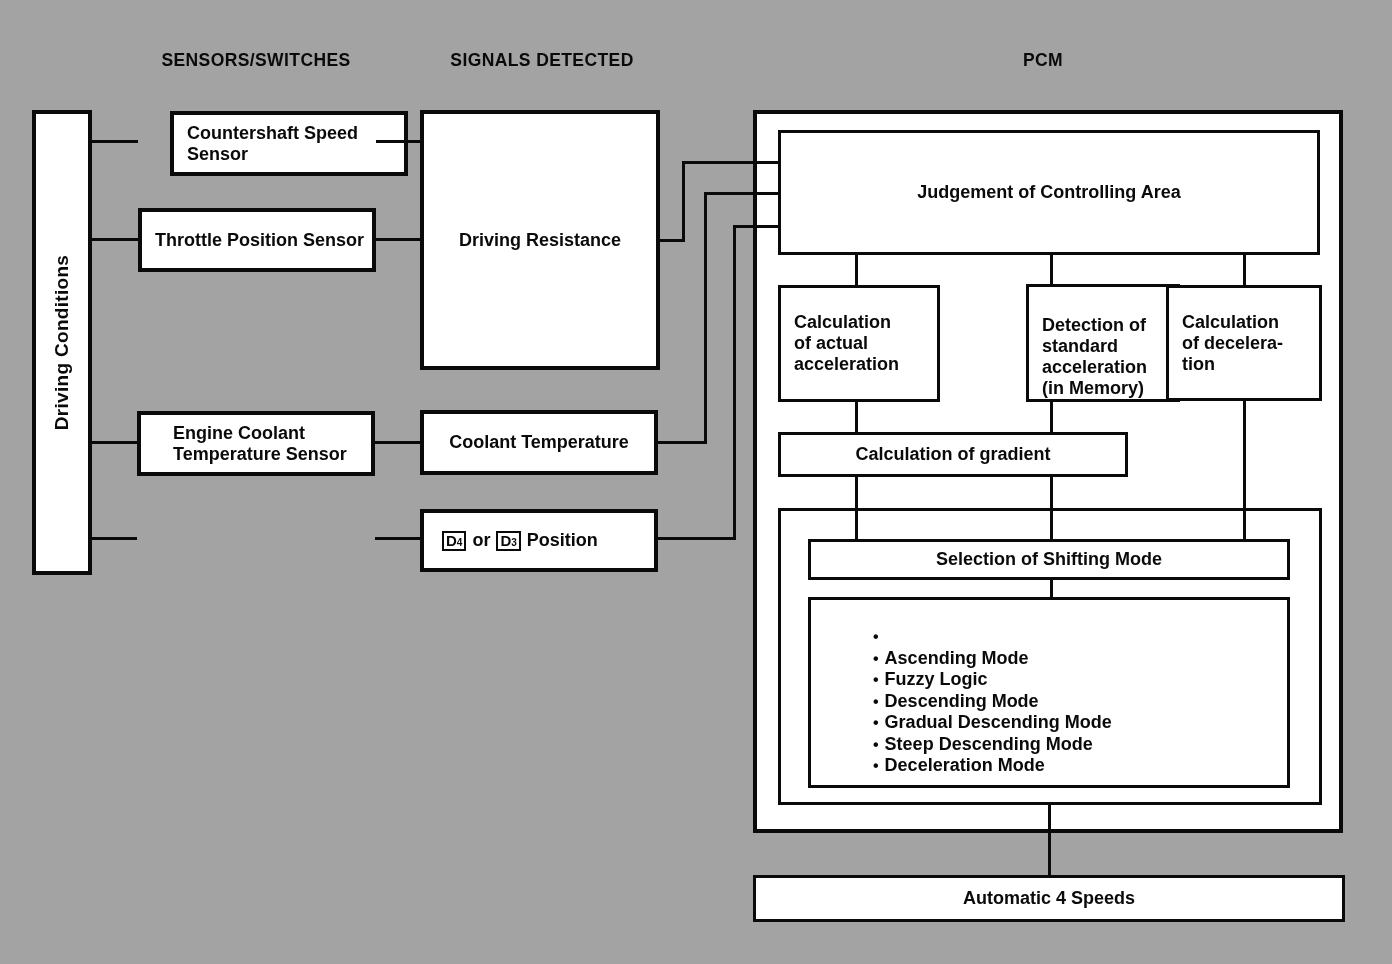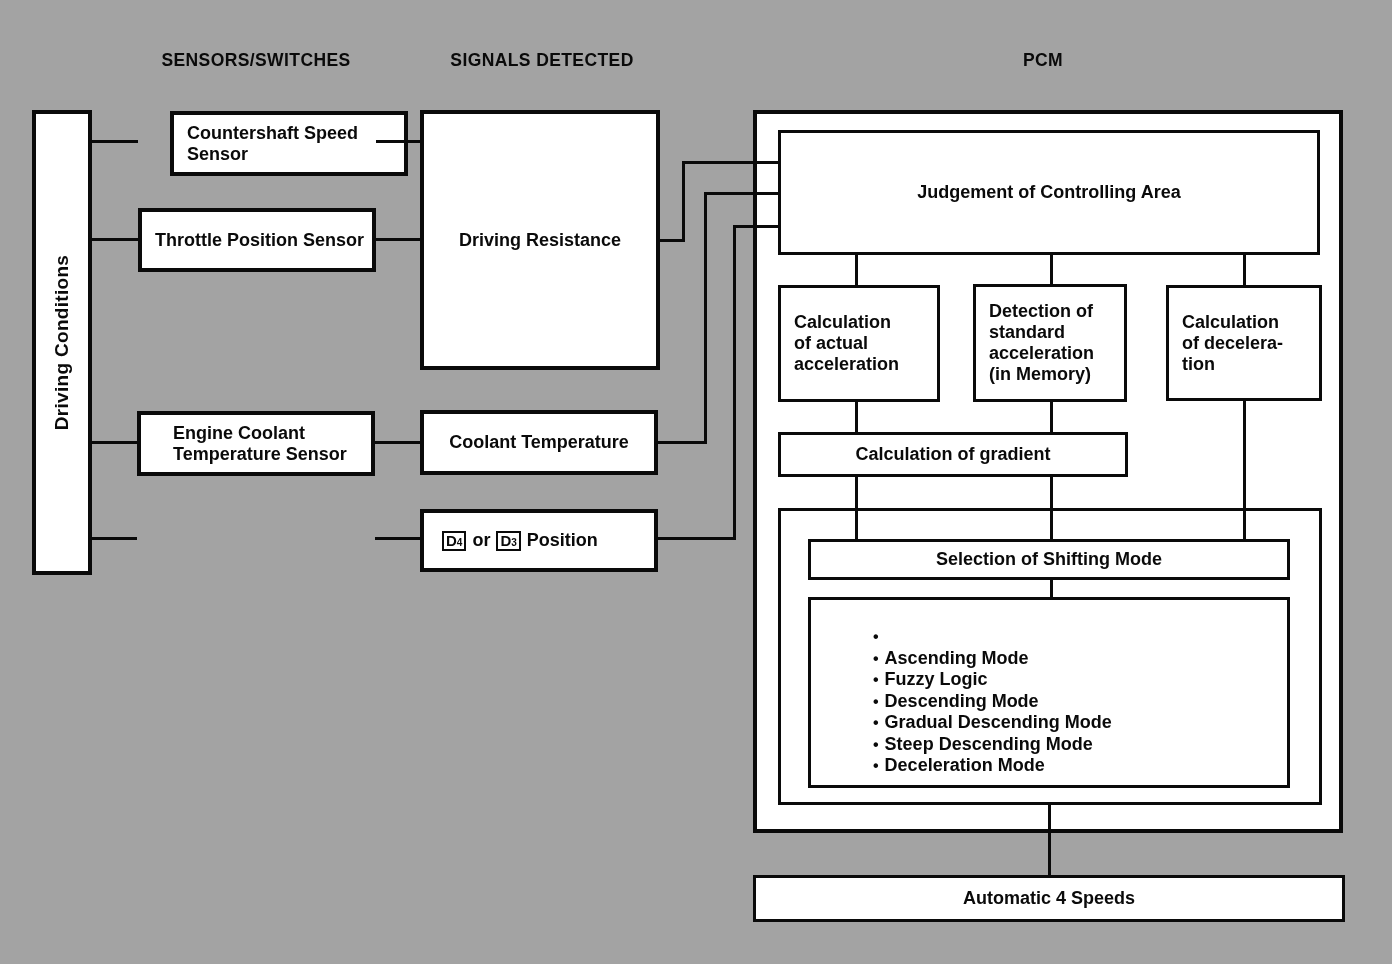--- a/index.html
+++ b/index.html
@@ -77,21 +77,21 @@
 
   <div class="box cc" style="left:778px; top:130px; width:542px; height:125px;">
     <span>Judgement of Controlling Area</span>
   </div>
 
   <div class="box cl" style="left:778px; top:285px; width:162px; height:117px;">
     <div>Calculation</div>
     <div>of actual</div>
     <div>acceleration</div>
   </div>
-  <div class="box cl" style="left:973px; top:284px; width:154px; height:118px;">
+  <div class="box cl" style="left:1026px; top:284px; width:154px; height:118px;justify-content:flex-end;">
     <div>Detection of</div>
     <div>standard</div>
     <div>acceleration</div>
     <div>(in Memory)</div>
   </div>
   <div class="box cl" style="left:1166px; top:285px; width:156px; height:116px;">
     <div>Calculation</div>
     <div>of decelera-</div>
     <div>tion</div>
   </div>

